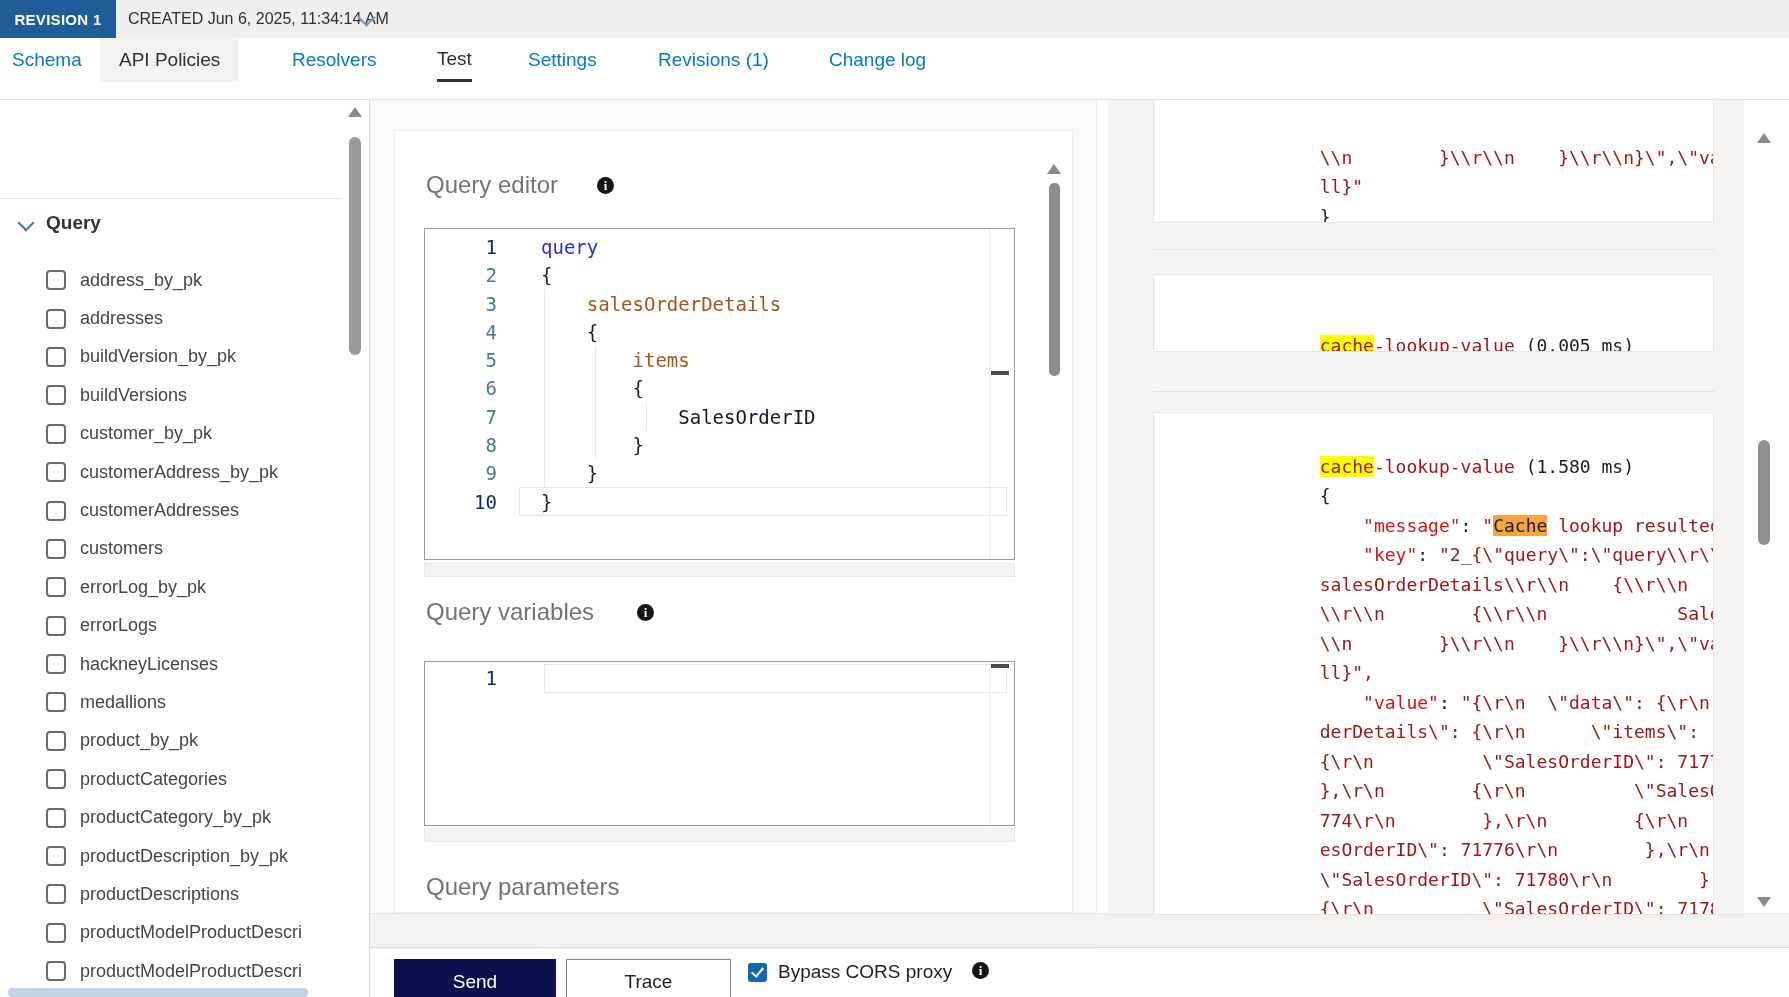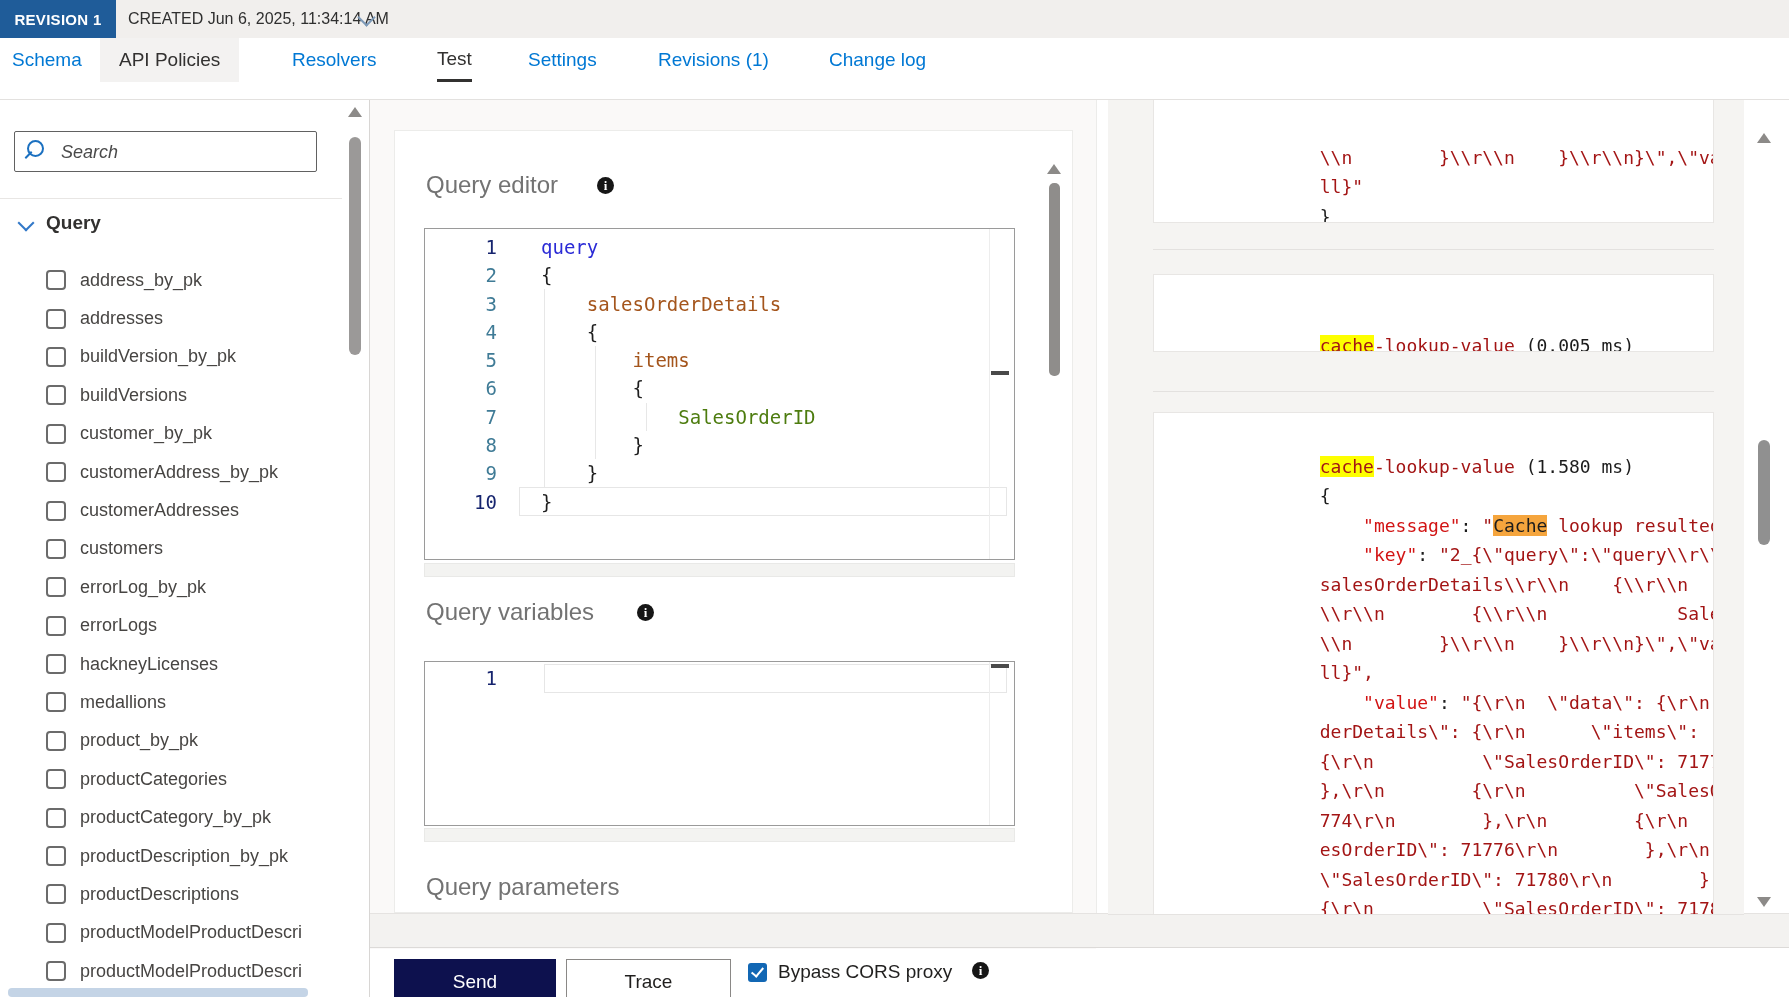--- a/index.html
+++ b/index.html
@@ -62,21 +62,21 @@
   #g1{left:119px;top:60px;height:198px;}
   #g2{left:170px;top:117px;height:113px;}
   #g3{left:221px;top:174px;height:28px;}
   #code-sep{position:absolute;left:564px;top:0;height:330px;width:1px;background:#ededed;}
   #code-dash{position:absolute;left:566px;top:142px;width:18px;height:4px;background:#4a4a4a;}
   #code-lines{position:absolute;left:0;top:4px;width:100%;}
   .code-line{height:28.3px;line-height:28.3px;font-size:19px;white-space:pre;display:flex;}
   .ln{display:inline-block;width:72px;text-align:right;color:#3f7b96;flex:none;}
   .ln.act{color:#16246e;}
   .ct{margin-left:44px;white-space:pre;}
-  .kw{color:#2b2bd6;} .fld{color:#a4551c;} .typ{color:#4d7c0f;} .p{color:#1e1e1e;}
+  .kw{color:#2b2bd6;} .fld{color:#a4551c;} .typ{color:#0f172a;} .p{color:#1e1e1e;}
   .strip{position:absolute;left:29px;width:591px;height:14px;background:#f3f3f1;border:1px solid #e9e9e7;box-sizing:border-box;}
   #strip1{top:432px;} #strip2{top:697px;}
   #qv-title{left:31px;top:467px;}
   #qv-info{position:absolute;left:242px;top:473px;}
   #varbox{position:absolute;left:29px;top:530px;width:591px;height:165px;border:1px solid #9a9a9a;box-sizing:border-box;overflow:hidden;background:#fff;}
   #var-curline{position:absolute;left:119px;top:2px;width:463px;height:29px;border:1px solid #e6e6e6;box-sizing:border-box;}
   #var-sep{position:absolute;left:564px;top:0;height:163px;width:1px;background:#ededed;}
   #var-dash{position:absolute;left:566px;top:2px;width:18px;height:4px;background:#4a4a4a;}
   #var-line{position:absolute;left:0;top:2px;height:29.5px;line-height:29.5px;font-size:19px;display:flex;}
   #qp-title{left:31px;top:742px;}
@@ -136,27 +136,20 @@
     </div>
       <div class="tab">
       <span>Revisions (1)</span>
     </div>
       <div class="tab">
       <span>Change log</span>
     </div>
     </div>
 
   <div id="sidebar">
-    <div id="searchbox">
-      <span id="search-mag">
-          <span class="lens"></span>
-          <span class="handle"></span>
-        </span>
-      <input id="search-input" placeholder="Search" style="">
-    </div>
     <div id="sb-divider"></div>
     <div id="query-head">
       <span class="chev"></span>
       <span class="lbl">Query</span>
     </div>
     <div id="sb-items">
 
     <div class="sb-item">
         <span class="cbx"></span>
         <span class="sb-label">address_by_pk</span>

